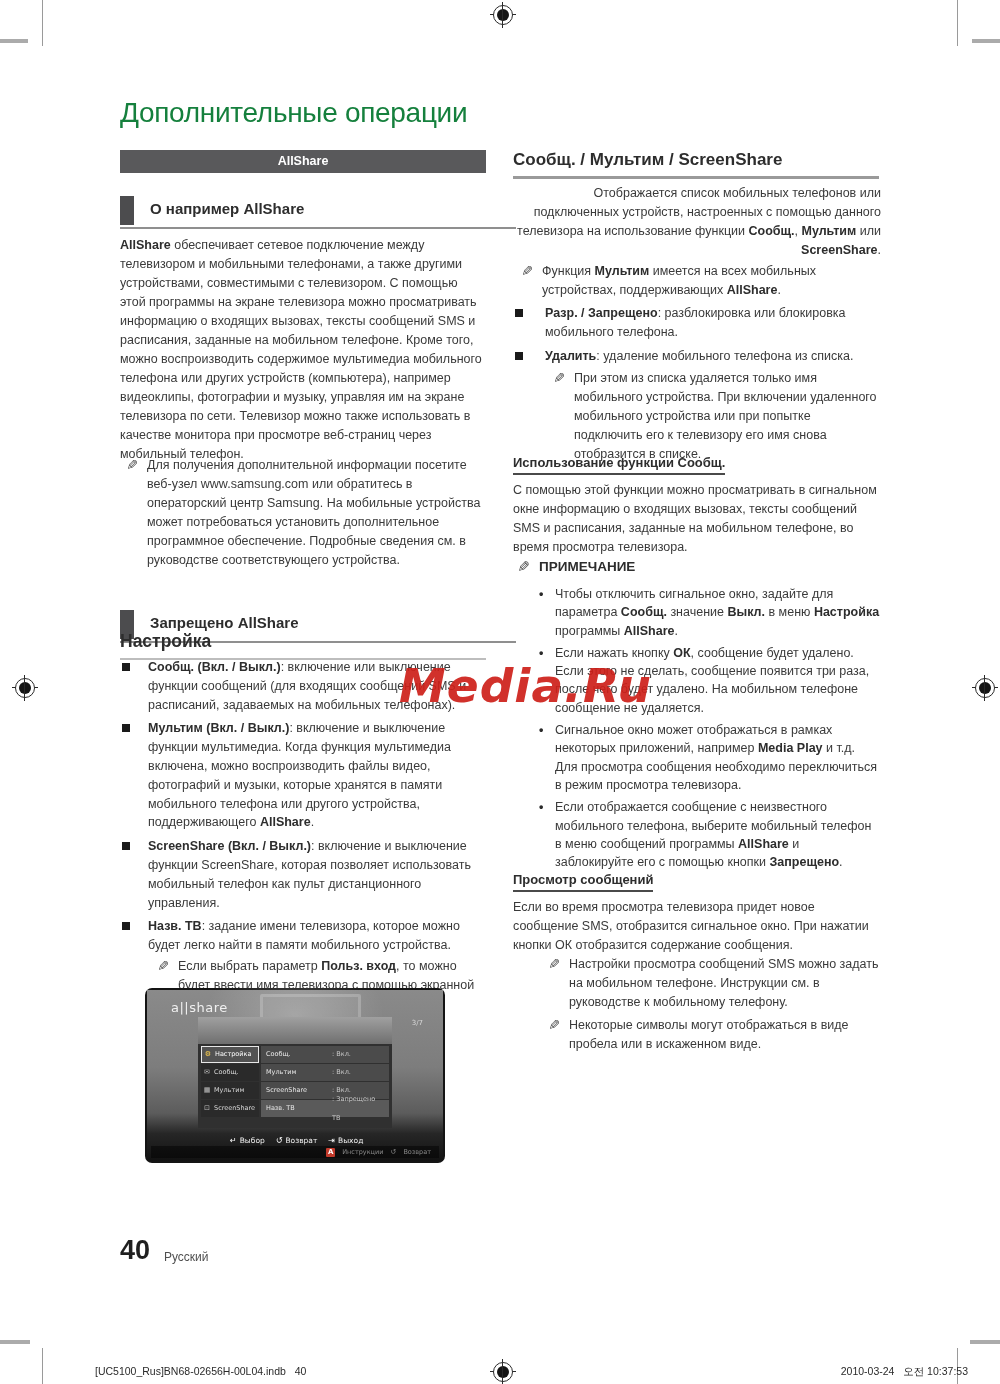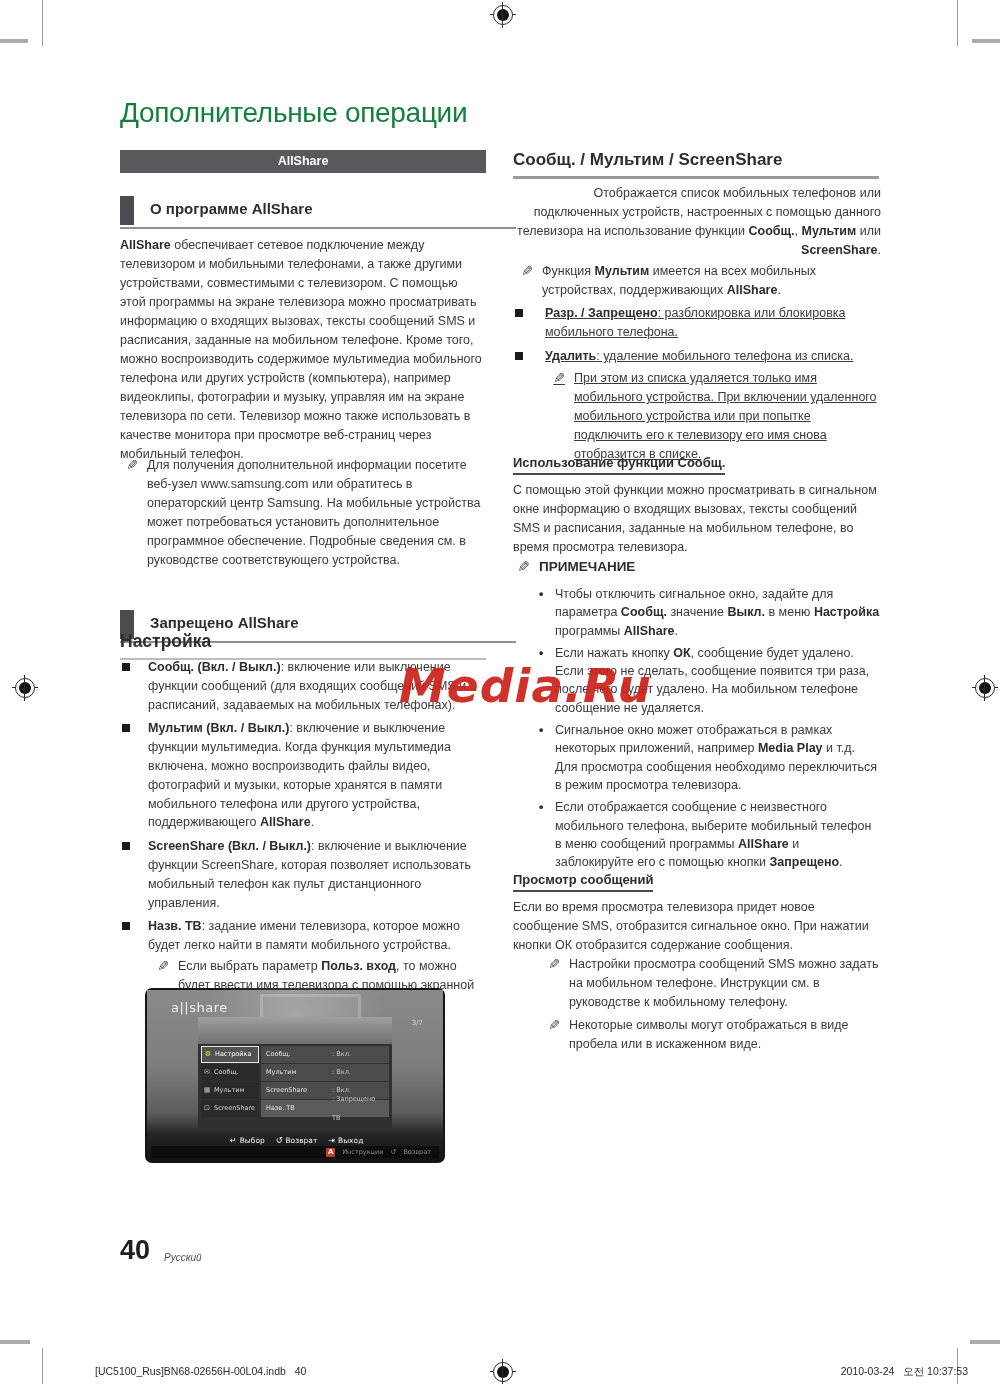--- a/index.html
+++ b/index.html
@@ -93,21 +93,21 @@
                       font-weight:bold; text-align:center; line-height:9px; border-radius:1px; }
   .tv-strip .ki { font-size:7px; color:#8a8a8a; }
 
   
   .watermark { position:absolute; left:399px; top:656px; font-size:47px; line-height:60px;
                font-style:italic; font-weight:bold; color:rgba(205,32,25,0.92);
                font-family:"DejaVu Sans",sans-serif; letter-spacing:1px; z-index:50; }
 
   
   .pageno { font-size:27px; font-weight:bold; color:#1f1f1f; line-height:28px; }
-  .pagelang { font-size:10px; color:#4f4f4f;font-style:italic; }
+  .pagelang { font-size:12px; color:#4f4f4f; }
   .footline { font-size:10.5px; color:#2a2a2a; white-space:pre; }
 </style>
 </head>
 <body>
 
 <div class="page">
 
   <div class="cropline" style="left:42px; top:0; width:1px; height:46px;"></div>
   <div class="cropline" style="left:957px; top:0; width:1px; height:46px;"></div>
   <div class="cropbar" style="left:0; top:39px; width:28px; height:4px;"></div>
@@ -132,21 +132,21 @@
   <div class="cropline" style="left:957px; top:1348px; width:1px; height:36px;"></div>
   <div class="cropbar" style="left:0; top:1340px; width:30px; height:4px;"></div>
   <div class="cropbar" style="left:970px; top:1340px; width:30px; height:4px;"></div>
 
   <div class="abs doc-title" style="left:120px; top:97px;">Дополнительные операции</div>
 
   <div class="abs banner" style="left:120px; top:150px;">AllShare</div>
 
   <div class="abs sec" style="left:120px; top:196px;">
     <span class="sq"></span>
-    <span class="t">О программе AllShare</span>
+    <span class="t">О например AllShare</span>
   </div>
 
   <div class="abs para" style="left:120px; top:236px;"><b>AllShare</b> обеспечивает сетевое подключение между телевизором и мобильными телефонами, а также другими устройствами, совместимыми с телевизором. С помощью этой программы на экране телевизора можно просматривать информацию о входящих вызовах, тексты сообщений SMS и расписания, заданные на мобильном телефоне. Кроме того, можно воспроизводить содержимое мультимедиа мобильного телефона или других устройств (компьютера), например видеоклипы, фотографии и музыку, управляя им на экране телевизора по сети. Телевизор можно также использовать в качестве монитора при просмотре веб-страниц через мобильный телефон.</div>
 
   <div class="abs note" style="left:121px; top:456px; width:366px;">
     <span class="pen">✎</span>
     <span class="nt">Для получения дополнительной информации посетите веб-узел www.samsung.com или обратитесь в операторский центр Samsung. На мобильные устройства может потребоваться установить дополнительное программное обеспечение. Подробные сведения см. в руководстве соответствующего устройства.</span>
   </div>
 
   <div class="abs sec" style="left:120px; top:577px;">
@@ -248,21 +248,21 @@
 
   <div class="abs h2" style="left:513px; top:150px;">Сообщ. / Мультим / ScreenShare</div>
 
   <div class="abs para" style="left:513px; top:184px; width:368px;text-align:right;">Отображается список мобильных телефонов или подключенных устройств, настроенных с помощью данного телевизора на использование функции <b>Сообщ.</b>, <b>Мультим</b> или <b>ScreenShare</b>.</div>
 
   <div class="abs note" style="left:516px; top:262px; width:365px;">
     <span class="pen">✎</span>
     <span class="nt">Функция <b>Мультим</b> имеется на всех мобильных устройствах, поддерживающих <b>AllShare</b>.</span>
   </div>
 
-  <div class="abs" style="left:515px; top:304px; width:366px;text-decoration:underline;">
+  <div class="abs" style="left:515px; top:304px; width:366px;">
     <div class="bullet" style="gap:22px;">
       <span class="sq"></span>
       <span class="bt"><b>Разр. / Запрещено</b>: разблокировка или блокировка мобильного телефона.</span>
     </div>
     <div class="bullet" style="gap:22px; margin-bottom:3px;">
       <span class="sq"></span>
       <span class="bt"><b>Удалить</b>: удаление мобильного телефона из списка.</span>
     </div>
     <div class="note bullet-note" style="margin-left:33px;">
       <span class="pen">✎</span>

